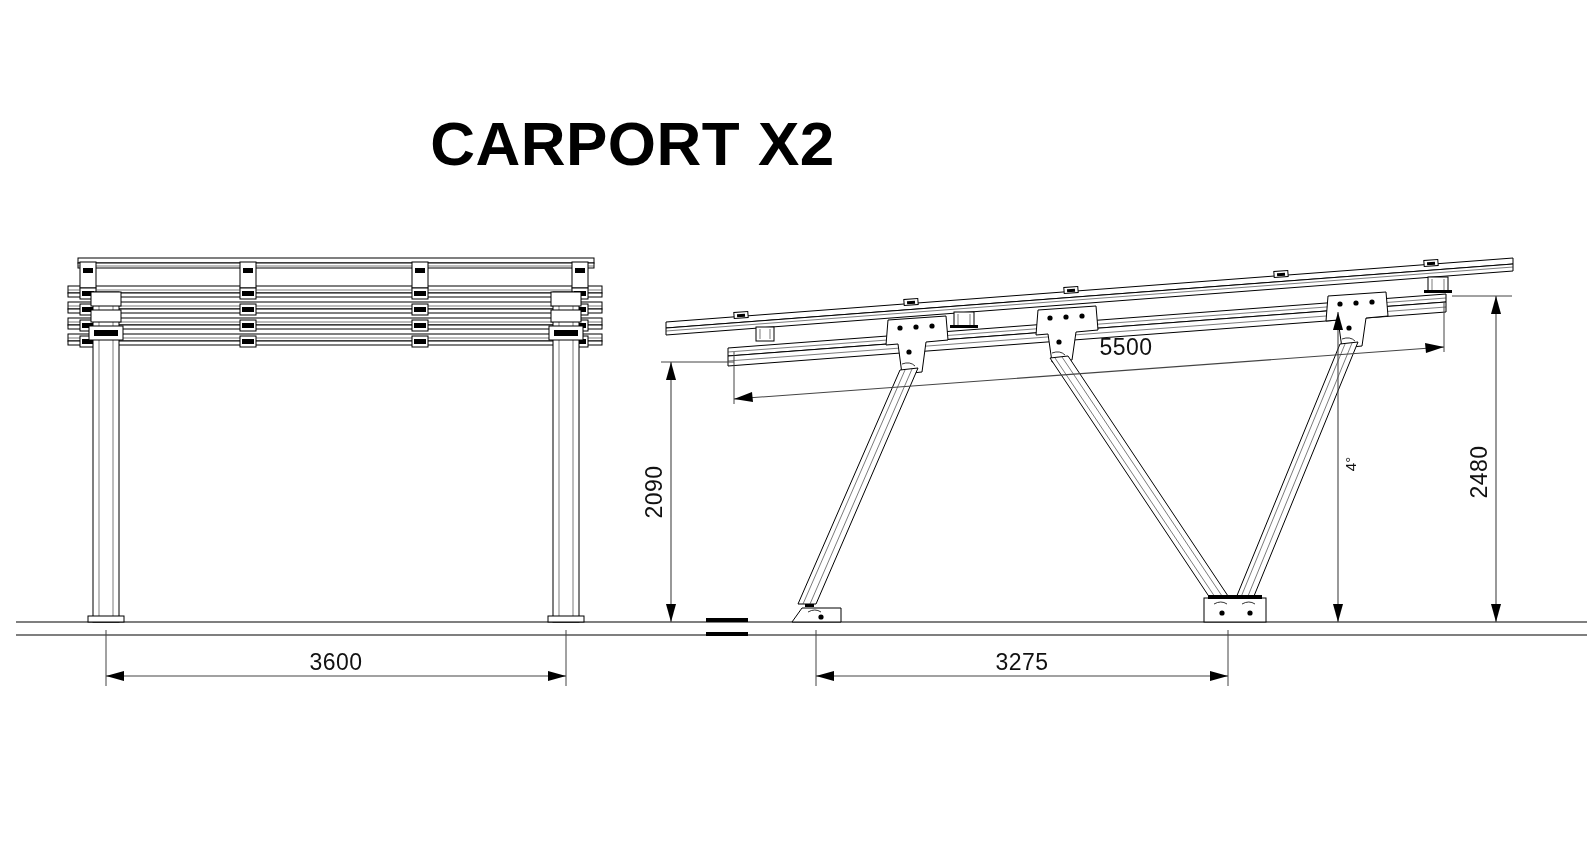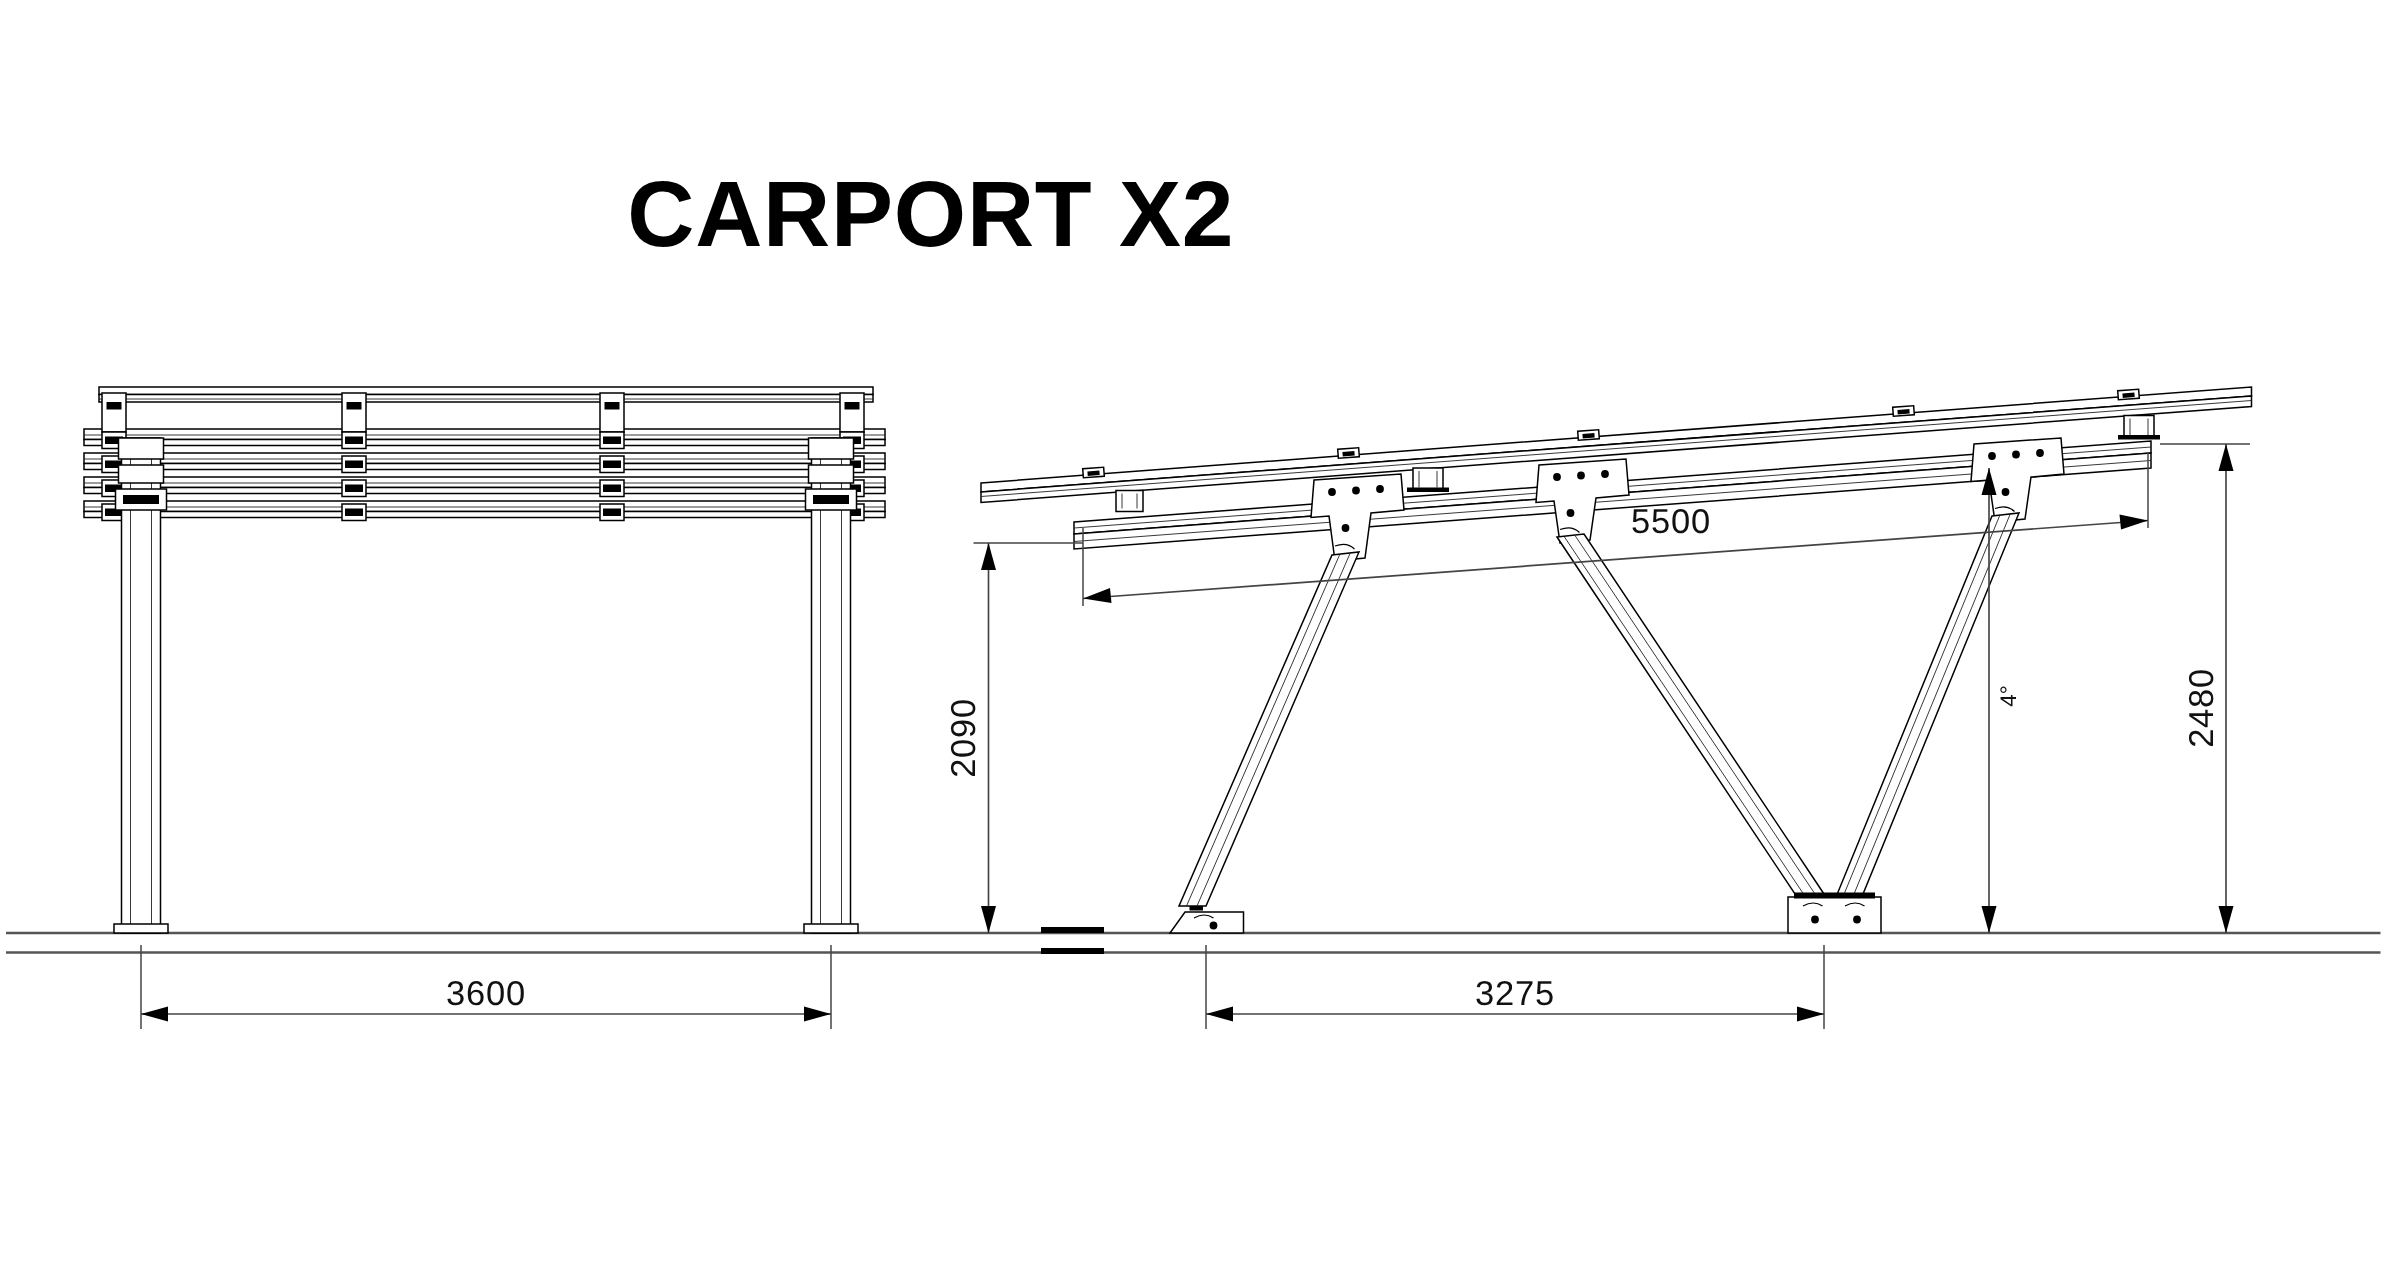--- a/index.html
+++ b/index.html
@@ -9,21 +9,21 @@
   }
   body {
     width: 1587px;
     height: 846px;
     position: relative;
     font-family: "Liberation Sans", sans-serif;
     overflow: hidden;
   }
   #drawing-root {
     position: absolute;
-    left: 4px; top: 0;
+    left: 16px; top: 0;
     width: 1423px;
     height: 846px;
   }
   .title-text {
     position: absolute;
     left: 0;
     top: 108px;
     width: 1587px;
     text-align: center;
     font-family: "Liberation Sans", sans-serif;

